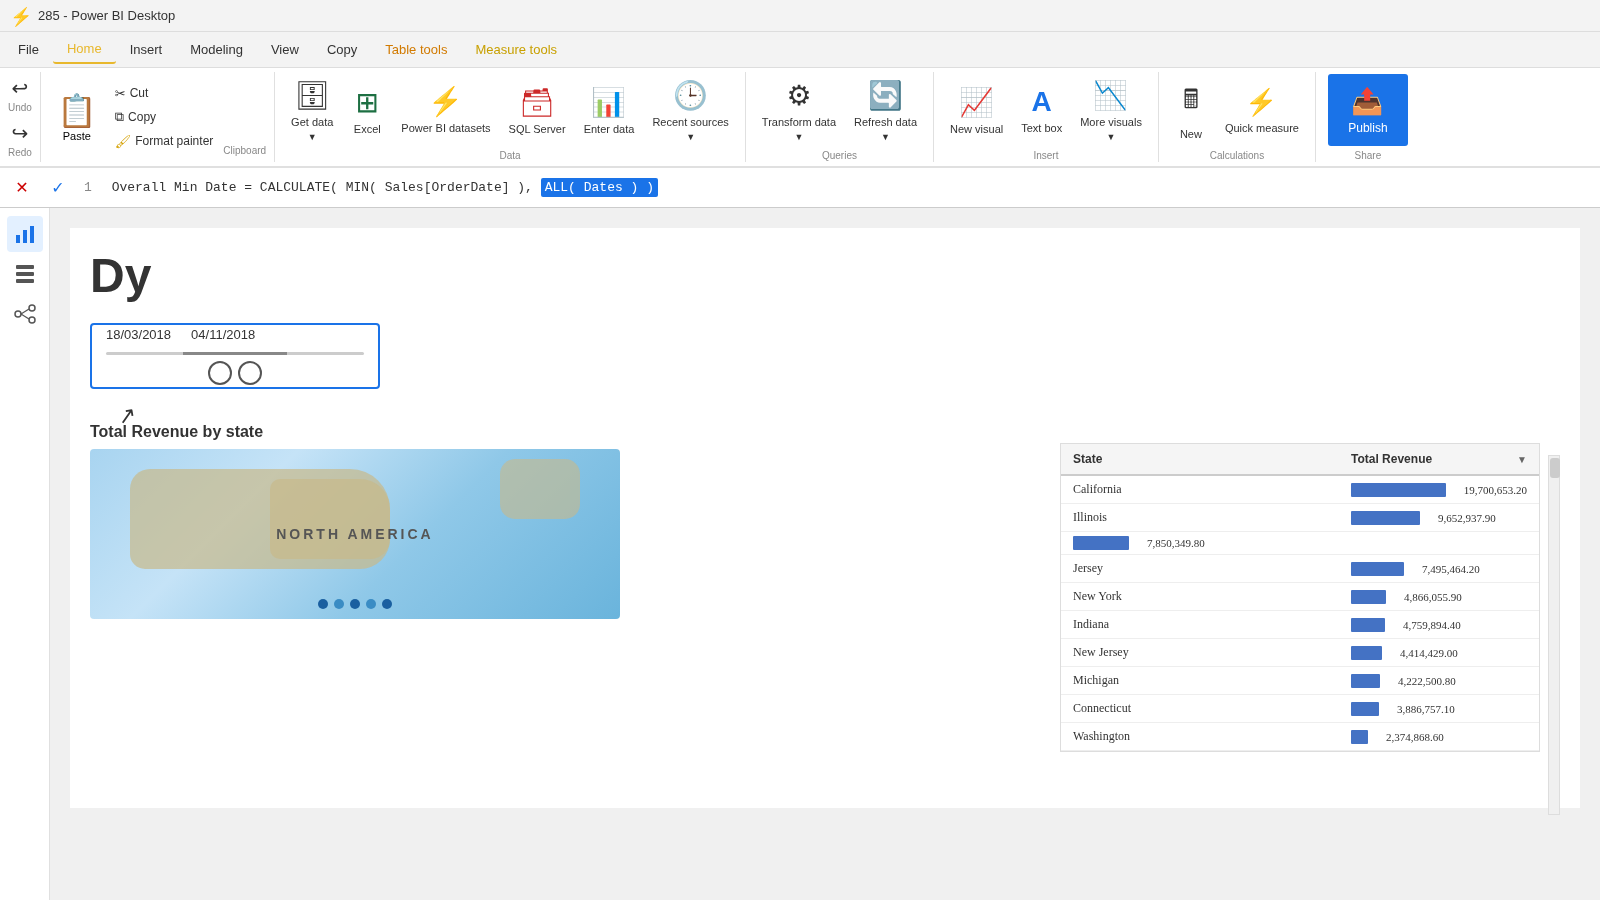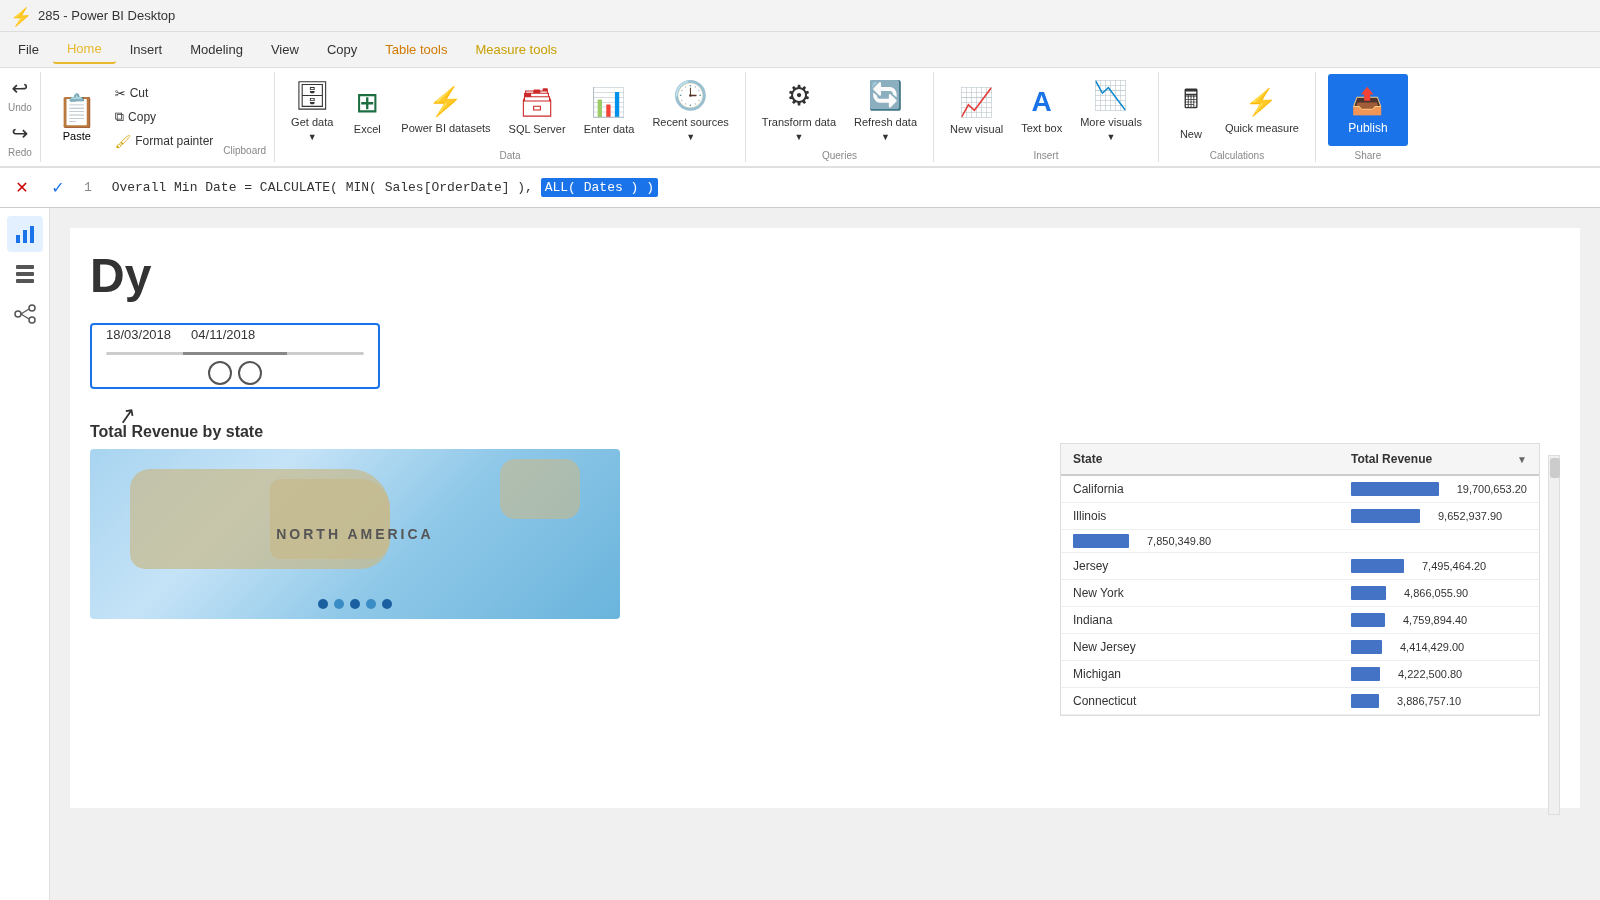--- a/index.html
+++ b/index.html
@@ -316,20 +316,21 @@
       font-size: 11px;
       color: #333;
       white-space: nowrap;
     }
 
     
     .table-scroll {
       max-height: 400px;
       overflow-y: auto;
       position: relative;
+      font-family: Liberation Serif, serif;
     }
 
     .ribbon-publish-btn {
       display: flex;
       flex-direction: column;
       align-items: center;
       justify-content: center;
       padding: 4px 16px;
       cursor: pointer;
       background: #1a73e8;
@@ -650,20 +651,27 @@
         <span class="td-value">4,222,500.80</span>
       </div>
     </div>
                 <div class="table-row-item">
       <div class="td-state">Connecticut</div>
       <div class="td-bar-cell">
         <div class="bar" style="width:28px;"></div>
         <span class="td-value">3,886,757.10</span>
       </div>
     </div>
+                <div class="table-row-item">
+      <div class="td-state">Washington</div>
+      <div class="td-bar-cell">
+        <div class="bar" style="width:17px;"></div>
+        <span class="td-value">2,374,868.60</span>
+      </div>
+    </div>
               </div>
           </div>
 
           <div style="position:absolute;right:0;top:32px;width:12px;height:360px;background:#f0f0f0;border:1px solid #ddd;">
             <div style="width:10px;height:20px;background:#ccc;margin:2px 1px;border-radius:3px;"></div>
           </div>
         </div>
 
       </div>
     </div>

